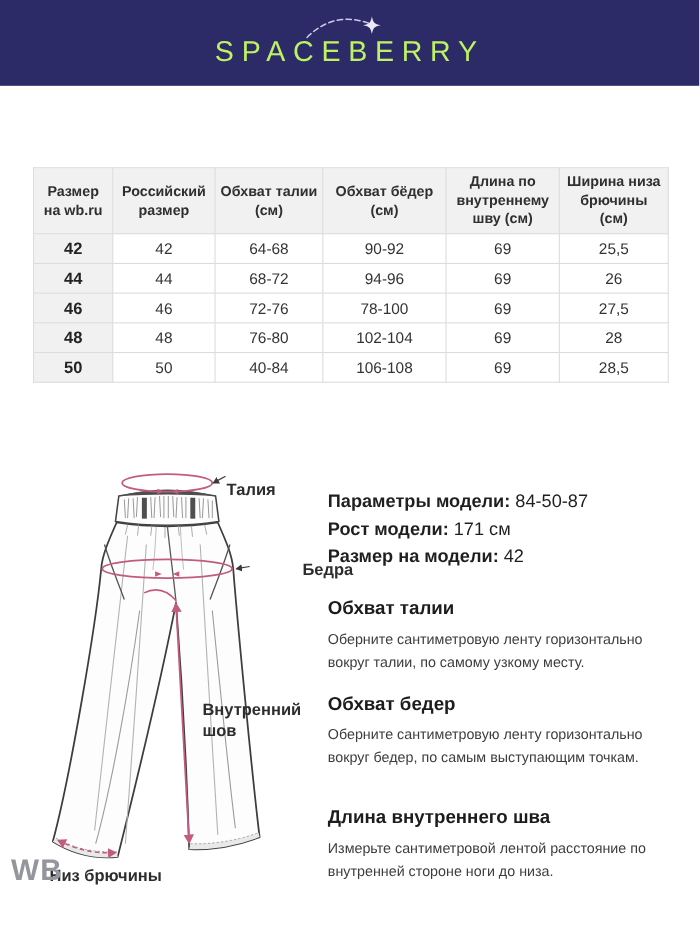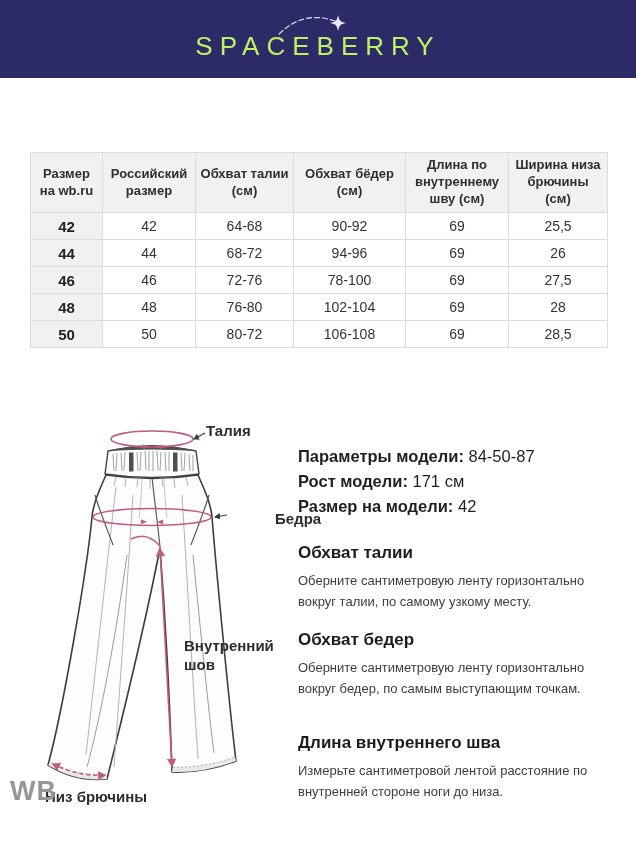--- a/index.html
+++ b/index.html
@@ -41,21 +41,21 @@
   }
   .size-table tbody td{
     background:#ffffff;font-size:14px;font-weight:400;color:#333;height:27px;
   }
 
   
   .diagram{position:absolute;left:30px;top:415px;width:280px;height:410px;}
   .diagram .lbl{
     position:absolute;font-size:15px;font-weight:600;color:#2d2d2d;line-height:19px;
   }
-  .lbl-waist{left:176px;top:6px;}
+  .lbl-waist{left:176px;top:21px;}
   .lbl-hips{left:199px;top:94px;margin-left:46px;}
   .lbl-inseam{left:154px;top:221px;width:104px;}
   .lbl-hem{left:15px;top:372px;}
   .watermark{
     position:absolute;left:10px;top:776px;font-size:27px;font-weight:700;color:#93979c;
     letter-spacing:1px;
     text-align:center;
   }
 
   
@@ -131,21 +131,21 @@
         <th>48</th>
         <td>48</td>
         <td>76-80</td>
         <td>102-104</td>
         <td>69</td>
         <td>28</td>
       </tr>
       <tr>
         <th>50</th>
         <td>50</td>
-        <td>80-72</td>
+        <td>40-84</td>
         <td>106-108</td>
         <td>69</td>
         <td>28,5</td>
       </tr>
     </tbody>
   </table>
 
   <div class="diagram">
     <svg width="280" height="410" viewBox="0 0 280 410">
       <defs>

